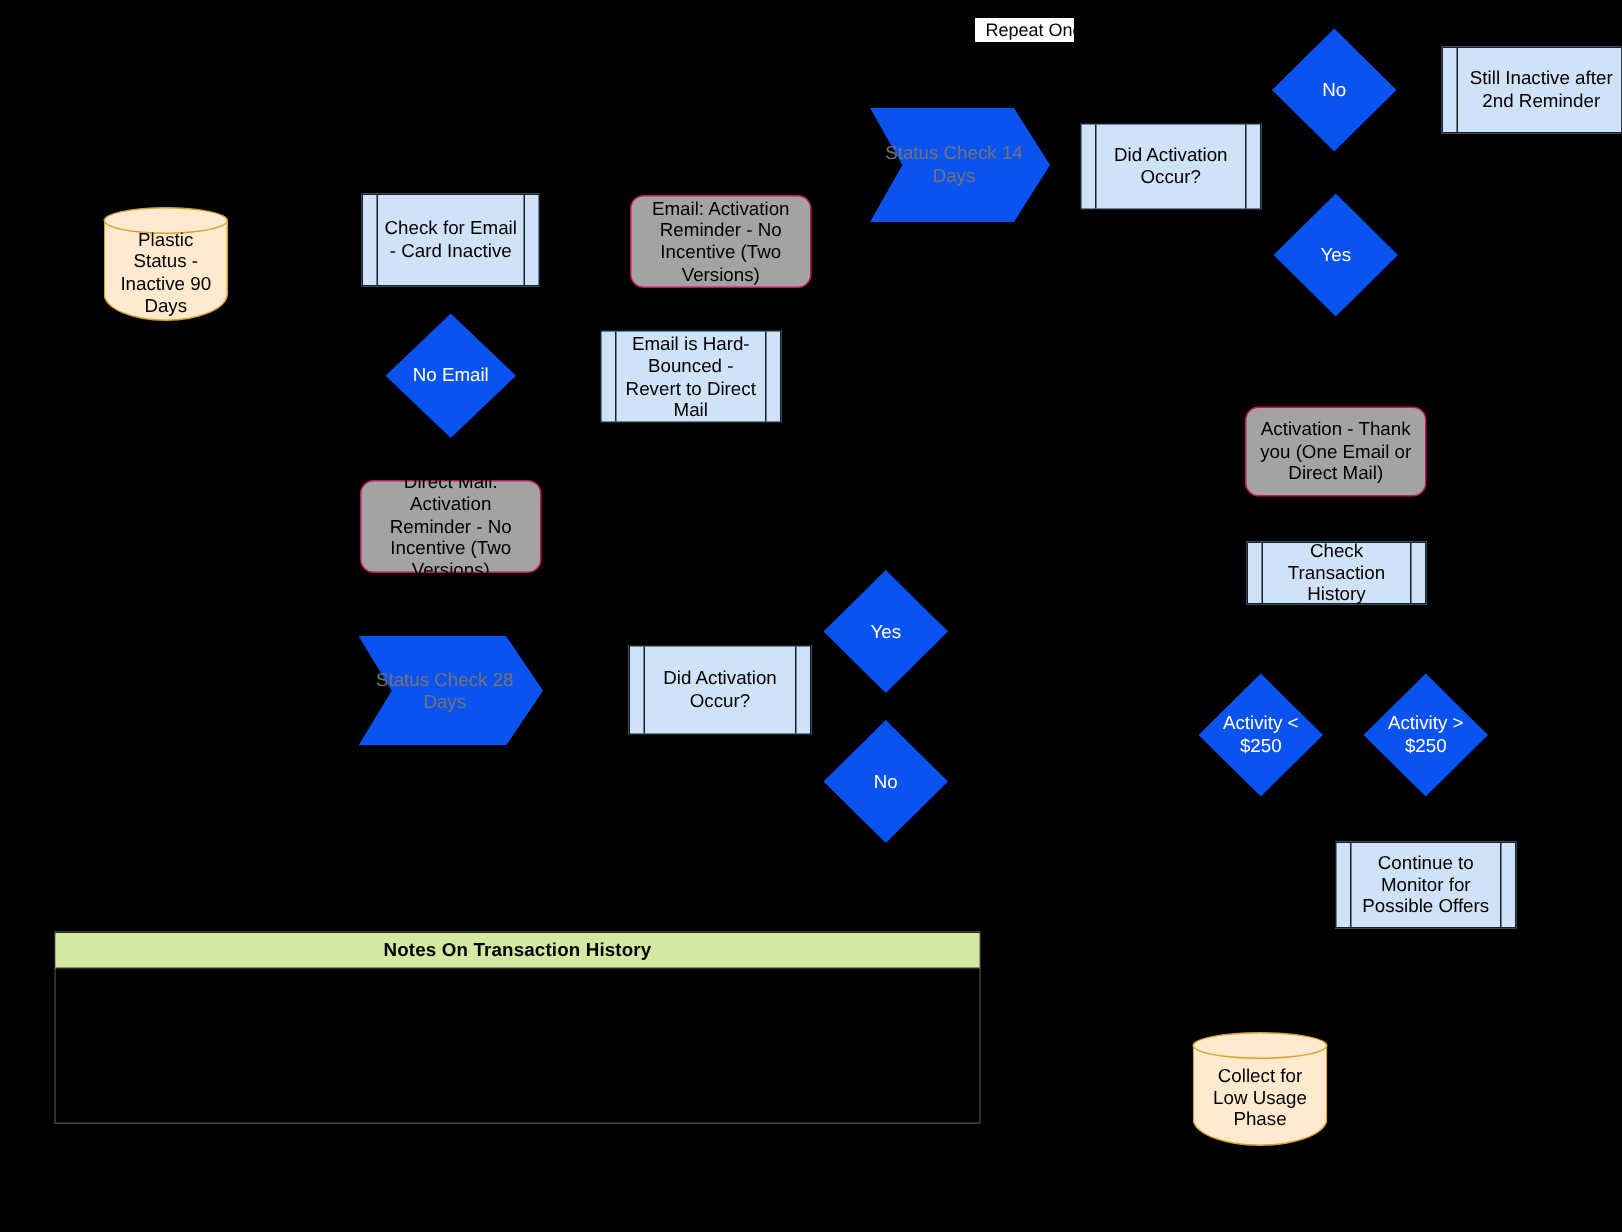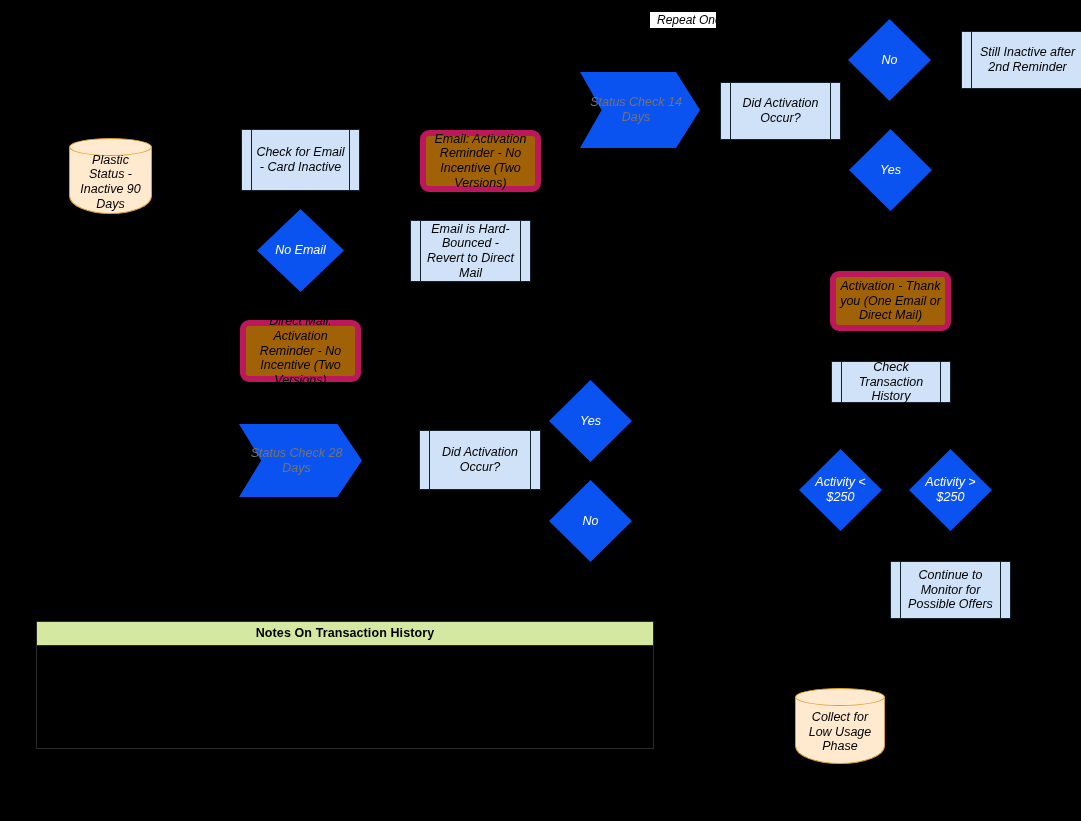--- a/index.html
+++ b/index.html
@@ -28,21 +28,20 @@
     align-items: center;
     justify-content: center;
     text-align: center;
     line-height: 1.18;
   }
   .node .txt {
     display: block;
     width: 100%;
     padding: 0 4px;
     box-sizing: border-box;
-    font-style: italic;
   }
 
   
   .predef {
     background: #cfe2f7;
     border: 1px solid #12232e;
     color: #000000;
     font-size: 12.5px;
   }
   .predef::before,
@@ -57,22 +56,22 @@
   .predef::before { left: 9px; }
   .predef::after  { right: 9px; }
   .predef .txt {
     position: relative;
     z-index: 2;
     padding: 0 13px;
   }
 
   
   .greenbox {
-    background: #a16207;
-    border: 6px solid #be185d;
+    background: #a3a3a3;
+    border: 1px solid #be185d;
     border-radius: 9px;
     color: #000000;
     font-size: 12.5px;
   }
 
   
   .diamond {
     background: transparent;
     color: #ffffff;
     font-size: 12.5px;
@@ -201,21 +200,21 @@
 
   <div class="node chevron" style="left:239px; top:424px; width:123px; height:73px;">
     <div class="cshape"></div>
     <span class="txt">Status Check 28 Days</span>
   </div>
 
   <div class="node greenbox" style="left:420px; top:130px; width:121px; height:62px;">
     <span class="txt">Email: Activation Reminder - No Incentive (Two Versions)</span>
   </div>
 
-  <div class="node predef" style="left:410px; top:220px; width:121px; height:62px;">
+  <div class="node predef" style="left:400px; top:220px; width:121px; height:62px;align-items:flex-end;">
     <span class="txt">Email is Hard-Bounced - Revert to Direct Mail</span>
   </div>
 
   <div class="node predef" style="left:419px; top:430px; width:122px; height:60px;">
     <span class="txt">Did Activation Occur?</span>
   </div>
 
   <div class="node diamond" style="left:549px; top:380px; width:83px; height:82px;">
     <div class="dshape"></div>
     <span class="txt">Yes</span>

